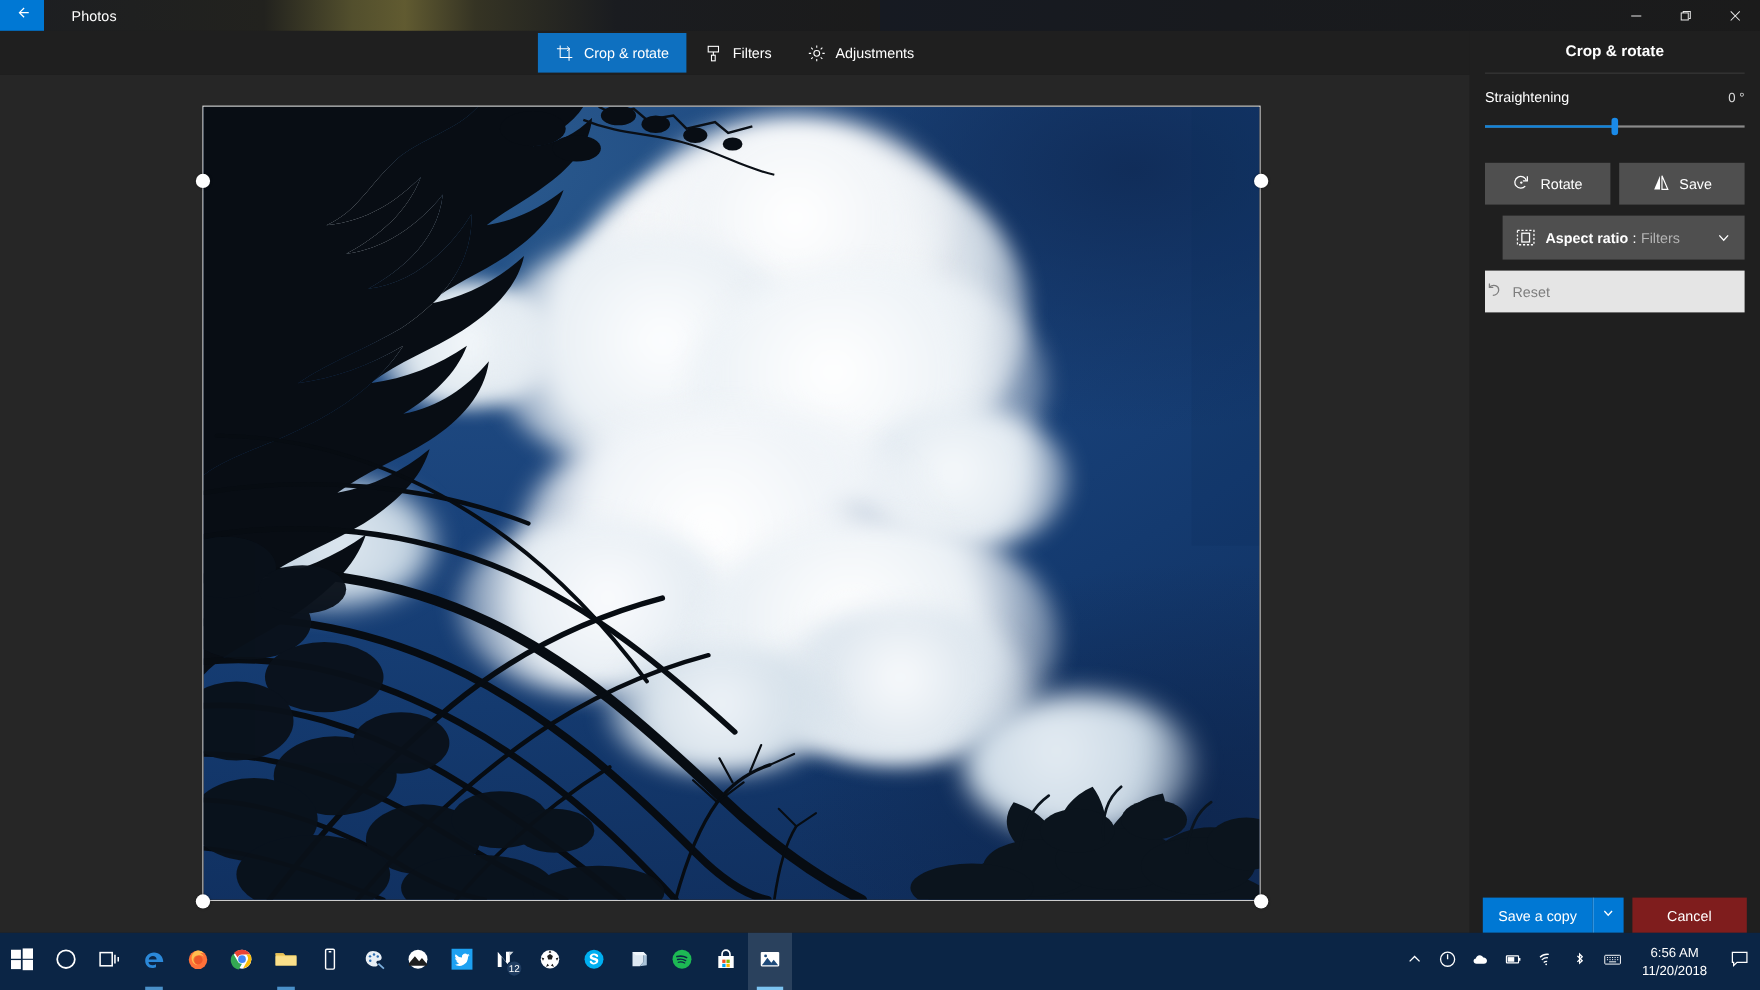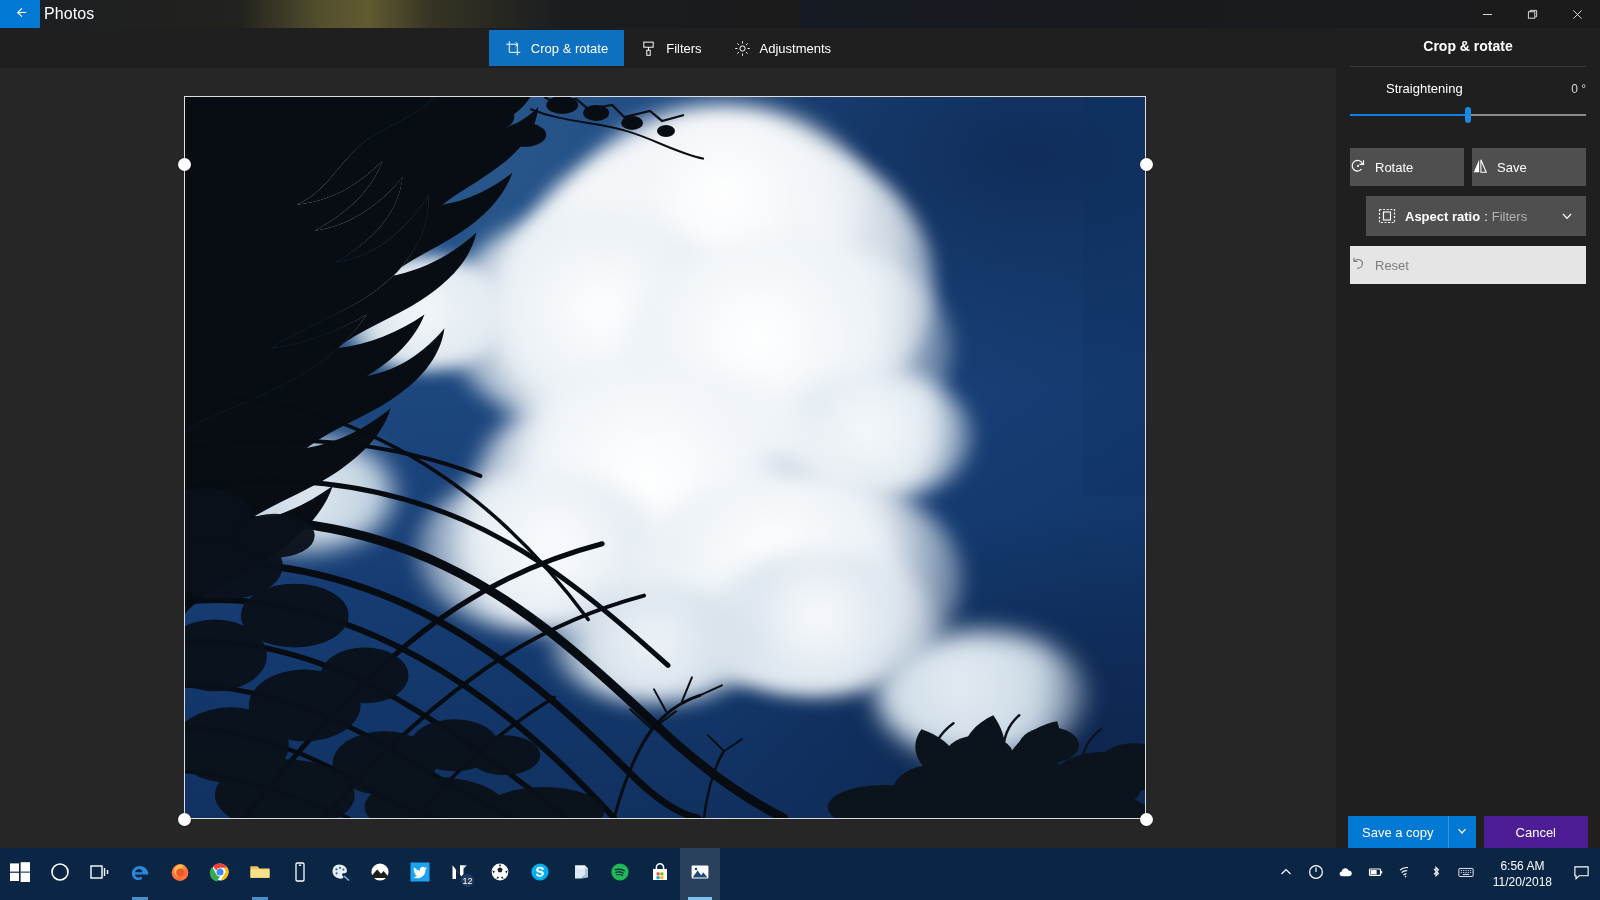--- a/index.html
+++ b/index.html
@@ -37,22 +37,22 @@
     position: relative; z-index: 3;
     width: 40px; height: 28px;
     background: #0078d4;
     display: flex; align-items: center; justify-content: center;
     cursor: default;
   }
   .back-btn svg { width: 15px; height: 15px; }
   .tb-title {
     position: relative; z-index: 3;
     display: flex; align-items: center;
-    padding-left: 4px;
-    font-size: 16px; color: #ffffff; letter-spacing: .1px;
+    padding-left: 25px;
+    font-size: 13px; color: #ffffff; letter-spacing: .1px;
   }
   .tb-spacer { flex: 1; }
   .win-ctrls { position: relative; z-index: 3; display: flex; }
   .win-btn {
     width: 45px; height: 28px;
     display: flex; align-items: center; justify-content: center;
     color: #e8e8e8; font-size: 11px; cursor: default;
   }
   .win-btn svg { width: 11px; height: 11px; }
 
@@ -170,39 +170,39 @@
   .panel-title {
     height: 36px; display: flex; align-items: center; justify-content: center;
     font-size: 14px; font-weight: bold; color: #ffffff;
   }
   .panel-divider { height: 1px; background: #3a3a3a; margin: 2px 2px 14px 2px; }
 
   .straight-row {
     display: flex; align-items: baseline; justify-content: space-between;
     padding: 0 2px; margin-bottom: 8px;
   }
-  .straight-label { font-size: 13px; color: #ffffff; margin-left: 36px; }
+  .straight-label { font-size: 13px; color: #ffffff; }
   .straight-val { font-size: 12px; color: #d8d8d8; }
 
   .slider { position: relative; height: 22px; margin: 0 2px 22px 2px; cursor: pointer; }
   .slider-track {
     position: absolute; top: 10px; left: 0; right: 0; height: 2px; background: #8a8a8a;
   }
   .slider-fill {
     position: absolute; top: 10px; left: 0; width: 50%; height: 2px; background: #0a84e0;
   }
   .slider-thumb {
     position: absolute; top: 3px; left: 50%; margin-left: -3px;
     width: 6px; height: 16px; border-radius: 3px; background: #1a8ae8;
   }
 
   .btn-row { display: flex; gap: 8px; margin: 0 2px 10px 2px; }
   .pbtn {
     flex: 1; height: 38px; background: #4f4f4f; color: #ffffff;
-    display: flex; align-items: center; gap: 9px;
+    display: flex; align-items: center; justify-content: center; gap: 9px;
     font-size: 13px; border: none; cursor: pointer;
   }
   .pbtn svg { width: 16px; height: 16px; }
 
   .aspect-btn {
     height: 40px; background: #4f4f4f; margin: 0 2px 10px 18px;
     display: flex; align-items: center; padding: 0 12px;
     font-size: 13px; color: #ffffff; cursor: pointer;
   }
   .aspect-btn .ar-ico { width: 18px; height: 18px; margin-right: 9px; display:flex; }
@@ -228,21 +228,21 @@
     height: 32px; background: #0078d4; color: #fff; border: none;
     padding: 0 14px; font-size: 13px; cursor: pointer;
   }
   .save-caret {
     width: 28px; height: 32px; background: #0078d4; color: #fff;
     display: flex; align-items: center; justify-content: center;
     border-left: 1px solid rgba(255,255,255,.22); cursor: pointer;
   }
   .save-caret svg { width: 12px; height: 12px; }
   .cancel-btn {
-    flex: 1; height: 32px; background: #4c1d95; color: #fff; border: none;
+    flex: 1; height: 32px; background: #7f1d1d; color: #fff; border: none;
     font-size: 13px; cursor: pointer;
   }
 
   
   .taskbar {
     position: absolute; left: 0; bottom: 0; width: 1600px; height: 52px;
     background: #0b2545;
     display: flex; align-items: center;
     z-index: 50;
   }

